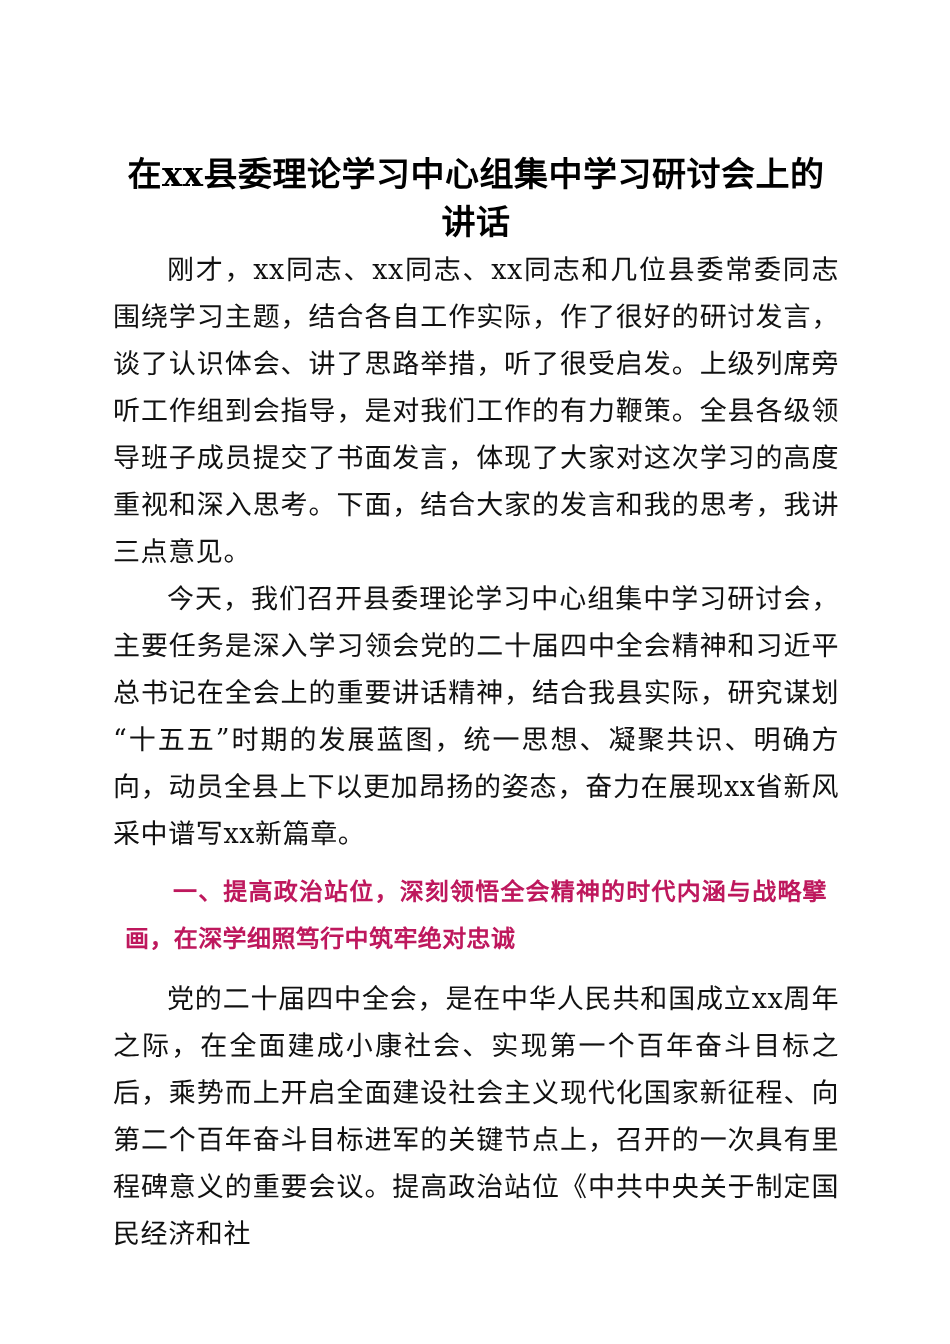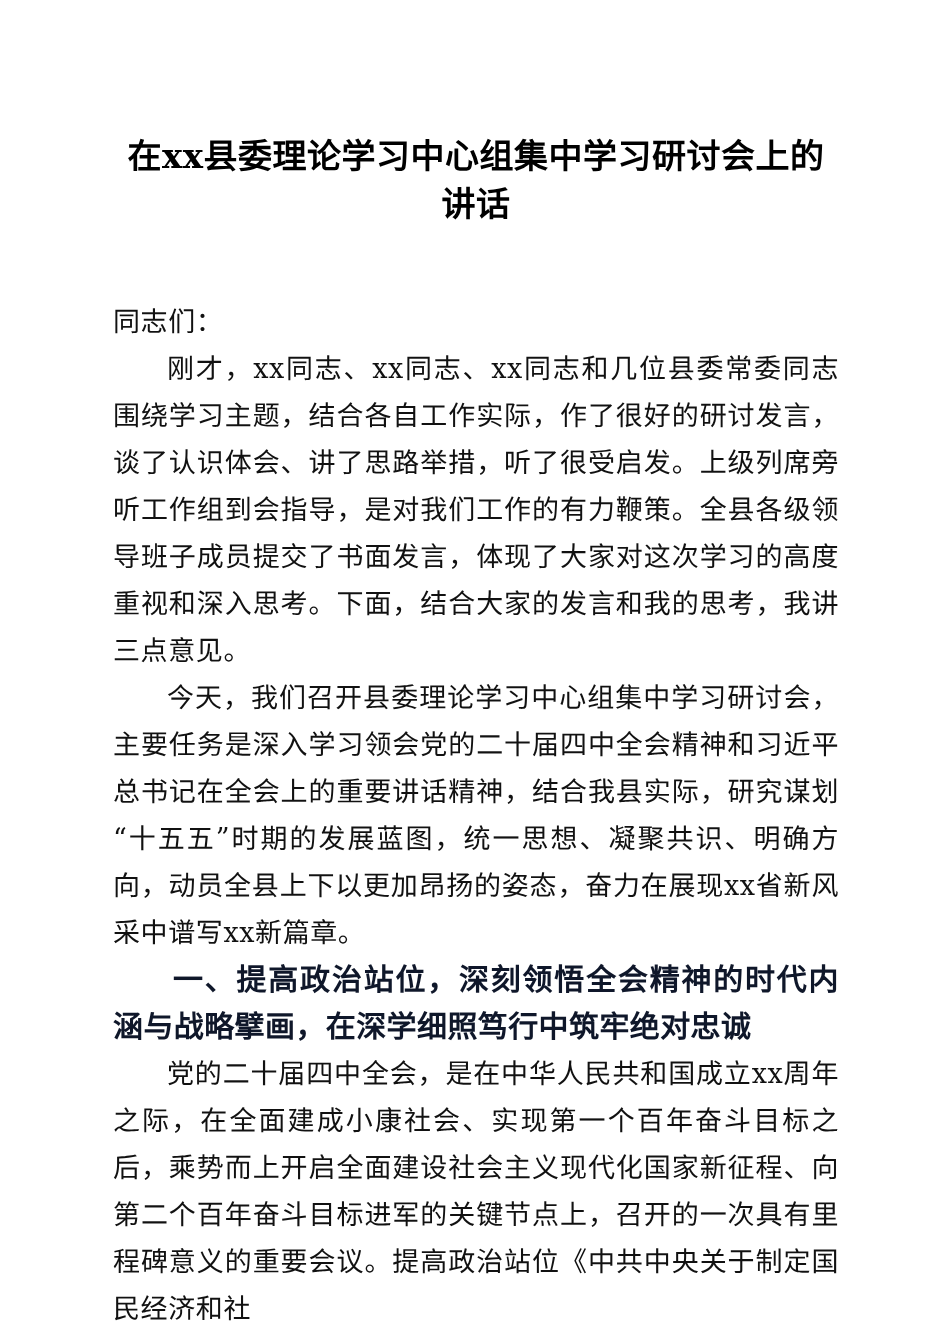--- a/index.html
+++ b/index.html
@@ -15,21 +15,21 @@
     background: #ffffff;
     overflow: hidden;
     box-sizing: border-box;
     font-family: "DejaVu Serif", "Liberation Serif", serif;
     color: #000000;
   }
 
   .doc-body {
     position: absolute;
     left: 113px;
-    top: 0;
+    top: 18px;
     width: 726px;
   }
 
   
   .doc-title {
     margin: 0;
     padding-top: 132px;
     font-family: "DejaVu Serif", "Liberation Serif", serif;
     font-weight: bold;
     font-size: 34px;
@@ -54,41 +54,40 @@
   }
   .para.indent {
     text-indent: 2em;
   }
   .para.first {
     margin-top: 70px;
   }
 
   
   .section-heading {
-    margin: 0;
+    margin: 12px;
     font-family: "DejaVu Sans", "Liberation Sans", sans-serif;
-    font-size: 30px;
+    font-size: 24px;
     line-height: 47px;
     font-weight: bold;
     text-indent: 2em;
     text-align: justify;
     text-justify: inter-ideograph;
     letter-spacing: 0.4px;
-    color: #0f172a;
+    color: #be185d;
   }
 </style>
 </head>
 <body>
 
 <div class="page">
   <div class="doc-body">
 
     <h1 class="doc-title">在xx县委理论学习中心组集中学习研讨会上的讲话</h1>
 
-    <p class="para first">同志们：</p>
 
     <p class="para indent">刚才，xx同志、xx同志、xx同志和几位县委常委同志围绕学习主题，结合各自工作实际，作了很好的研讨发言，谈了认识体会、讲了思路举措，听了很受启发。上级列席旁听工作组到会指导，是对我们工作的有力鞭策。全县各级领导班子成员提交了书面发言，体现了大家对这次学习的高度重视和深入思考。下面，结合大家的发言和我的思考，我讲三点意见。</p>
 
     <p class="para indent">今天，我们召开县委理论学习中心组集中学习研讨会，主要任务是深入学习领会党的二十届四中全会精神和习近平总书记在全会上的重要讲话精神，结合我县实际，研究谋划“十五五”时期的发展蓝图，统一思想、凝聚共识、明确方向，动员全县上下以更加昂扬的姿态，奋力在展现xx省新风采中谱写xx新篇章。</p>
 
     <p class="section-heading">一、提高政治站位，深刻领悟全会精神的时代内涵与战略擘画，在深学细照笃行中筑牢绝对忠诚</p>
 
     <p class="para indent">党的二十届四中全会，是在中华人民共和国成立xx周年之际，在全面建成小康社会、实现第一个百年奋斗目标之后，乘势而上开启全面建设社会主义现代化国家新征程、向第二个百年奋斗目标进军的关键节点上，召开的一次具有里程碑意义的重要会议。提高政治站位《中共中央关于制定国民经济和社</p>
 
   </div>

